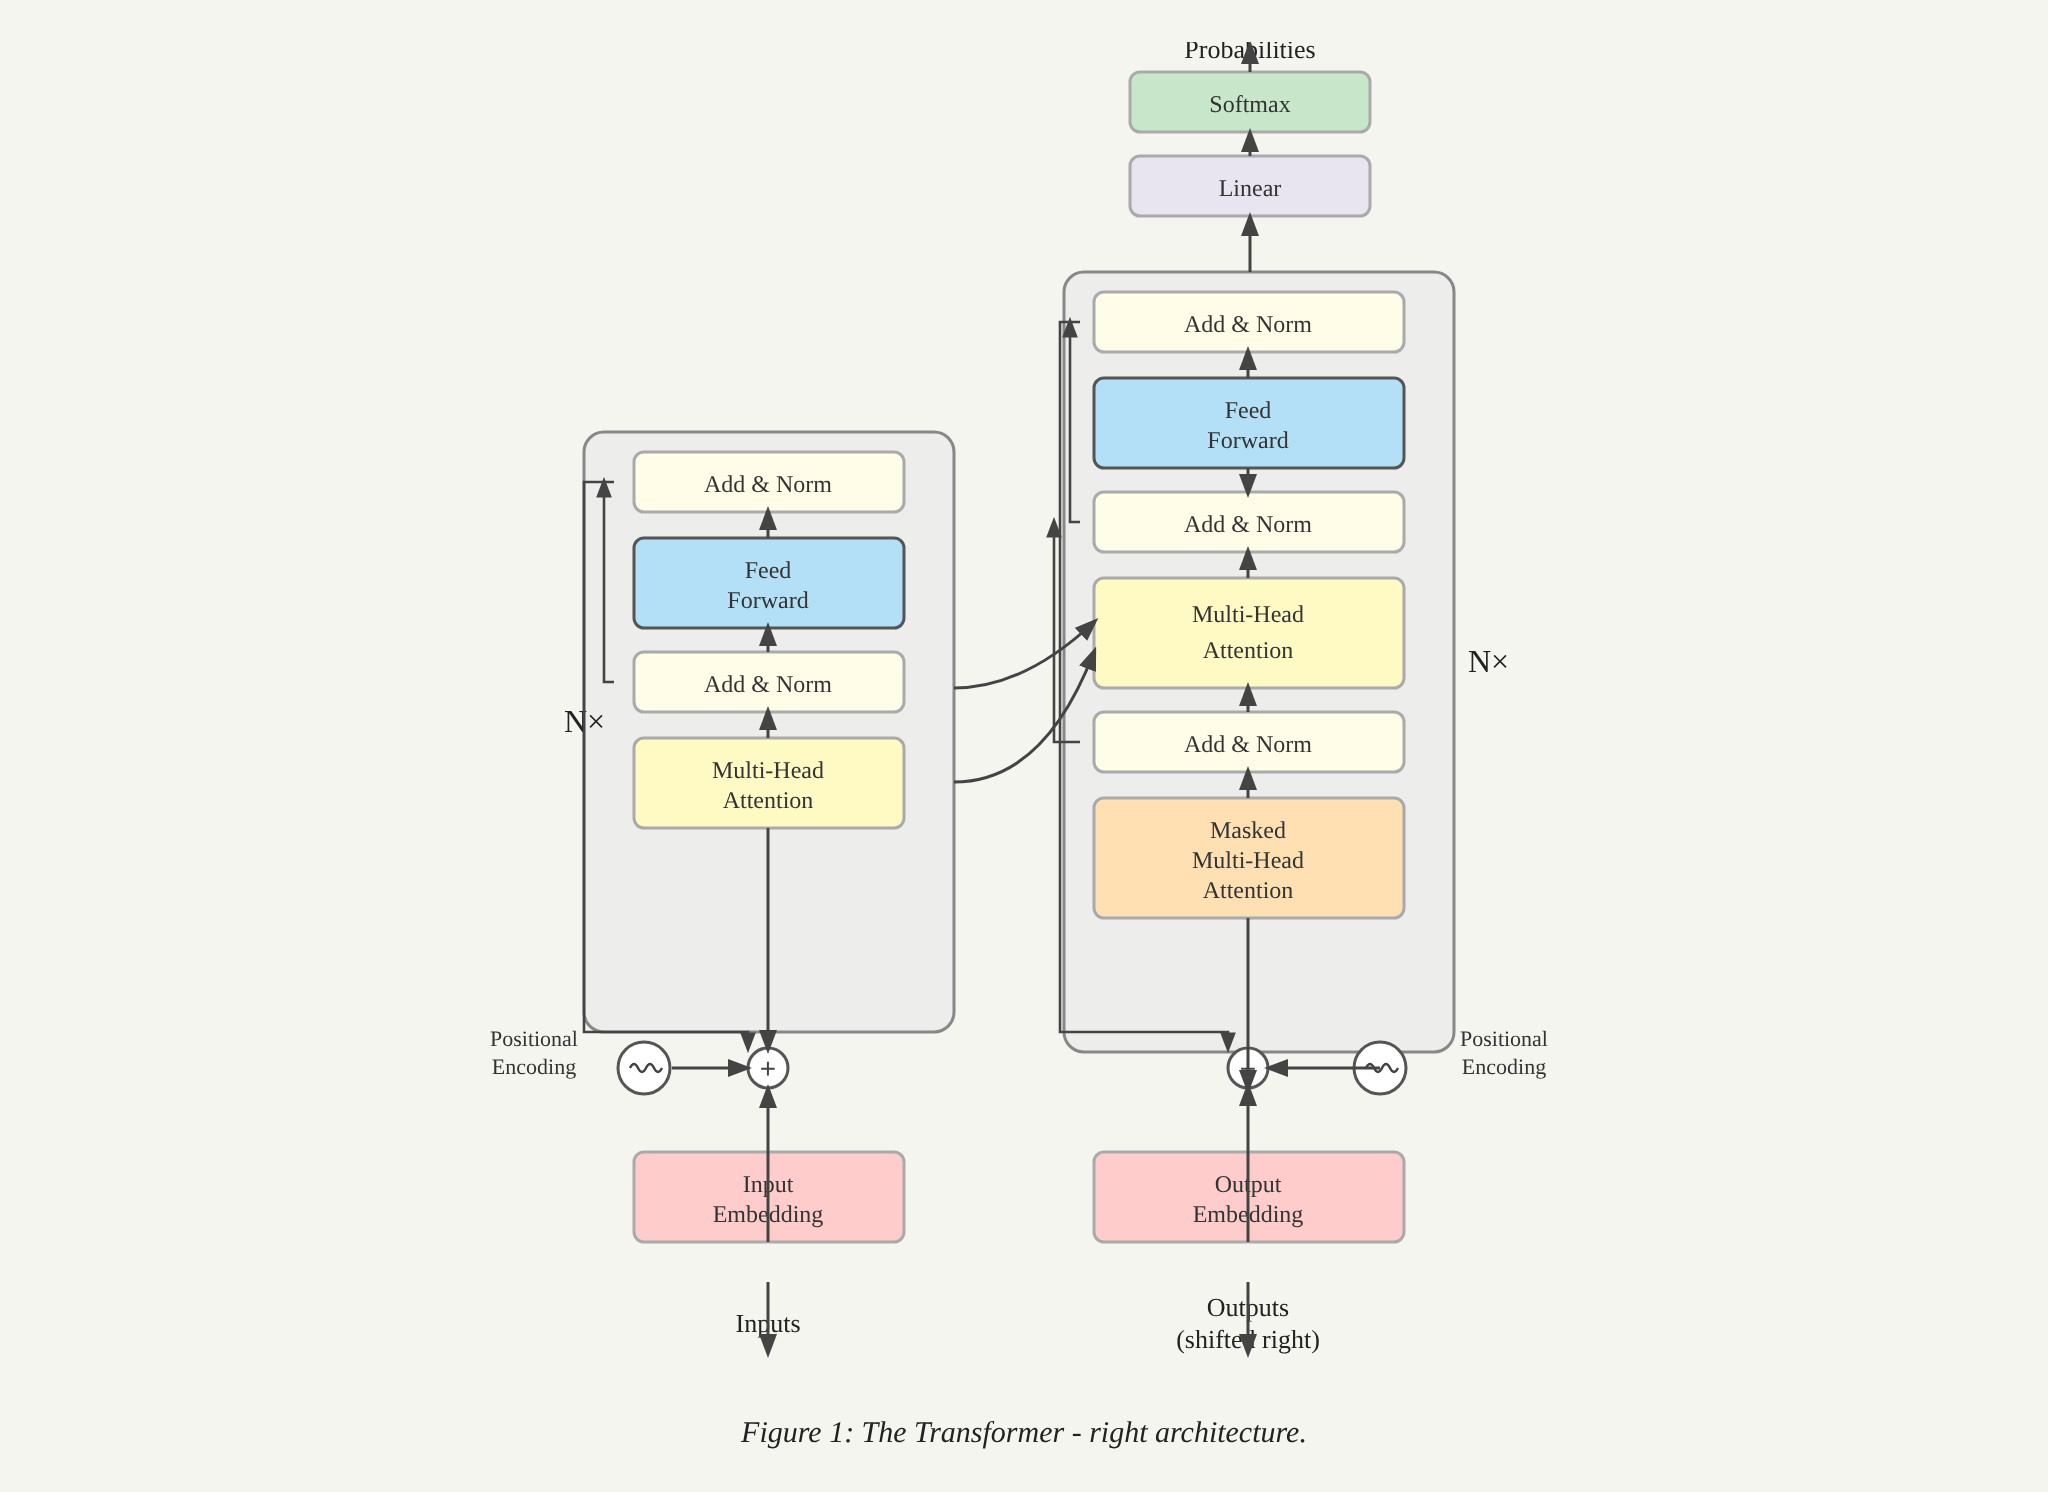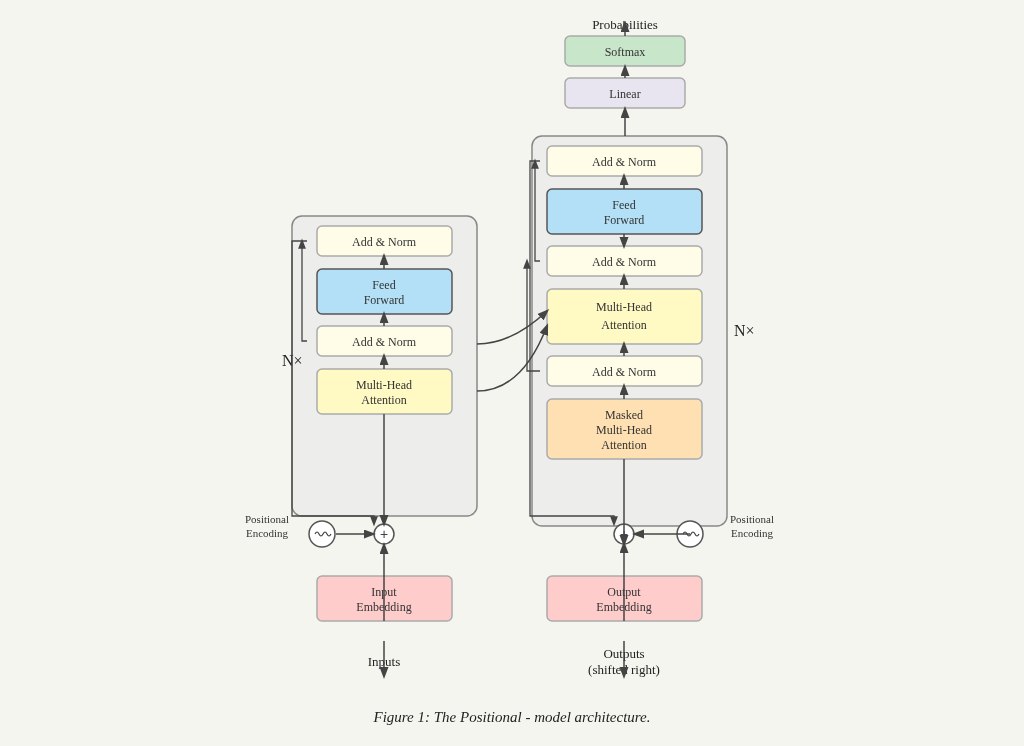--- a/index.html
+++ b/index.html
@@ -184,14 +184,14 @@
 
       <path d="M145,220 L130,220 L130,495 L212,495 L212,503" fill="none" stroke="#444" stroke-width="1.3" marker-end="url(#arrow)"></path>
       <path d="M145,320 L140,320 L140,220" fill="none" stroke="#444" stroke-width="1.3" marker-end="url(#arrow)"></path>
 
       <path d="M378,140 L368,140 L368,495 L452,495 L452,503" fill="none" stroke="#444" stroke-width="1.3" marker-end="url(#arrow)"></path>
       <path d="M378,240 L373,240 L373,140" fill="none" stroke="#444" stroke-width="1.3" marker-end="url(#arrow)"></path>
       <path d="M378,350 L365,350 L365,240" fill="none" stroke="#444" stroke-width="1.3" marker-end="url(#arrow)"></path>
 
     </svg>
   </div>
-  <p class="caption">Figure 1: The Positional - model architecture.</p>
+  <p class="caption">Figure 1: The Transformer - right architecture.</p>
 </div>
 
 </body></html>

